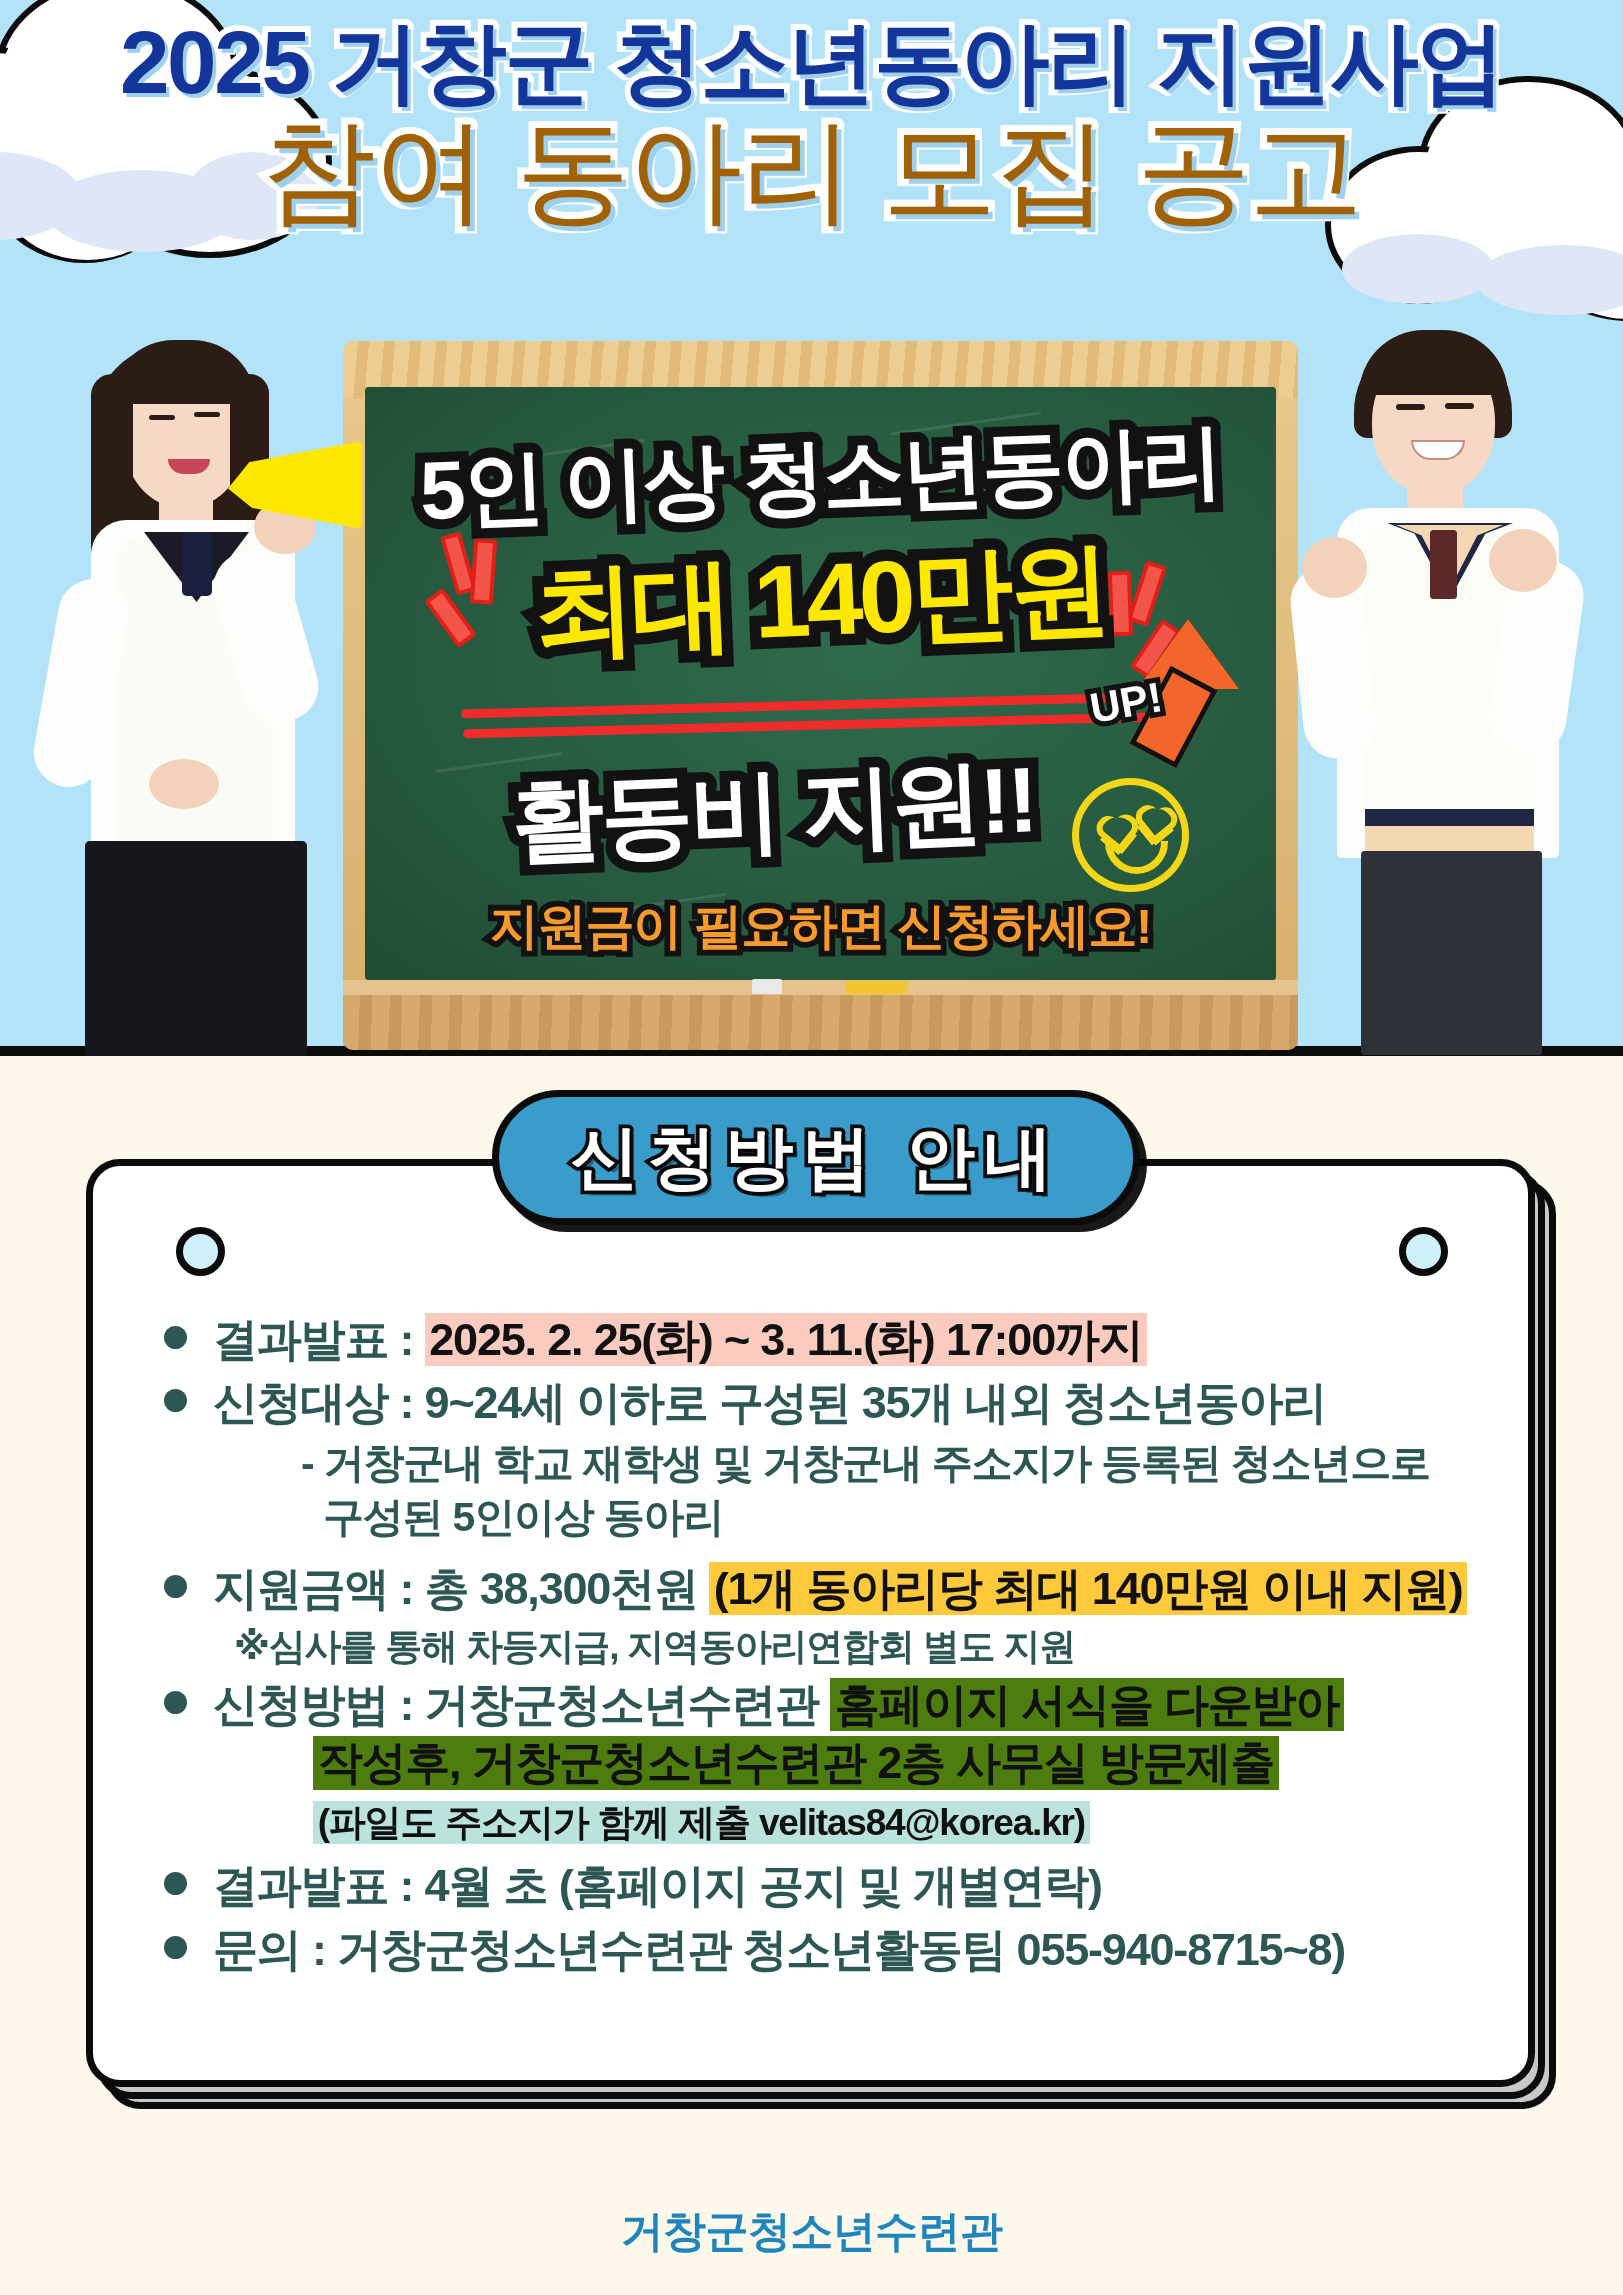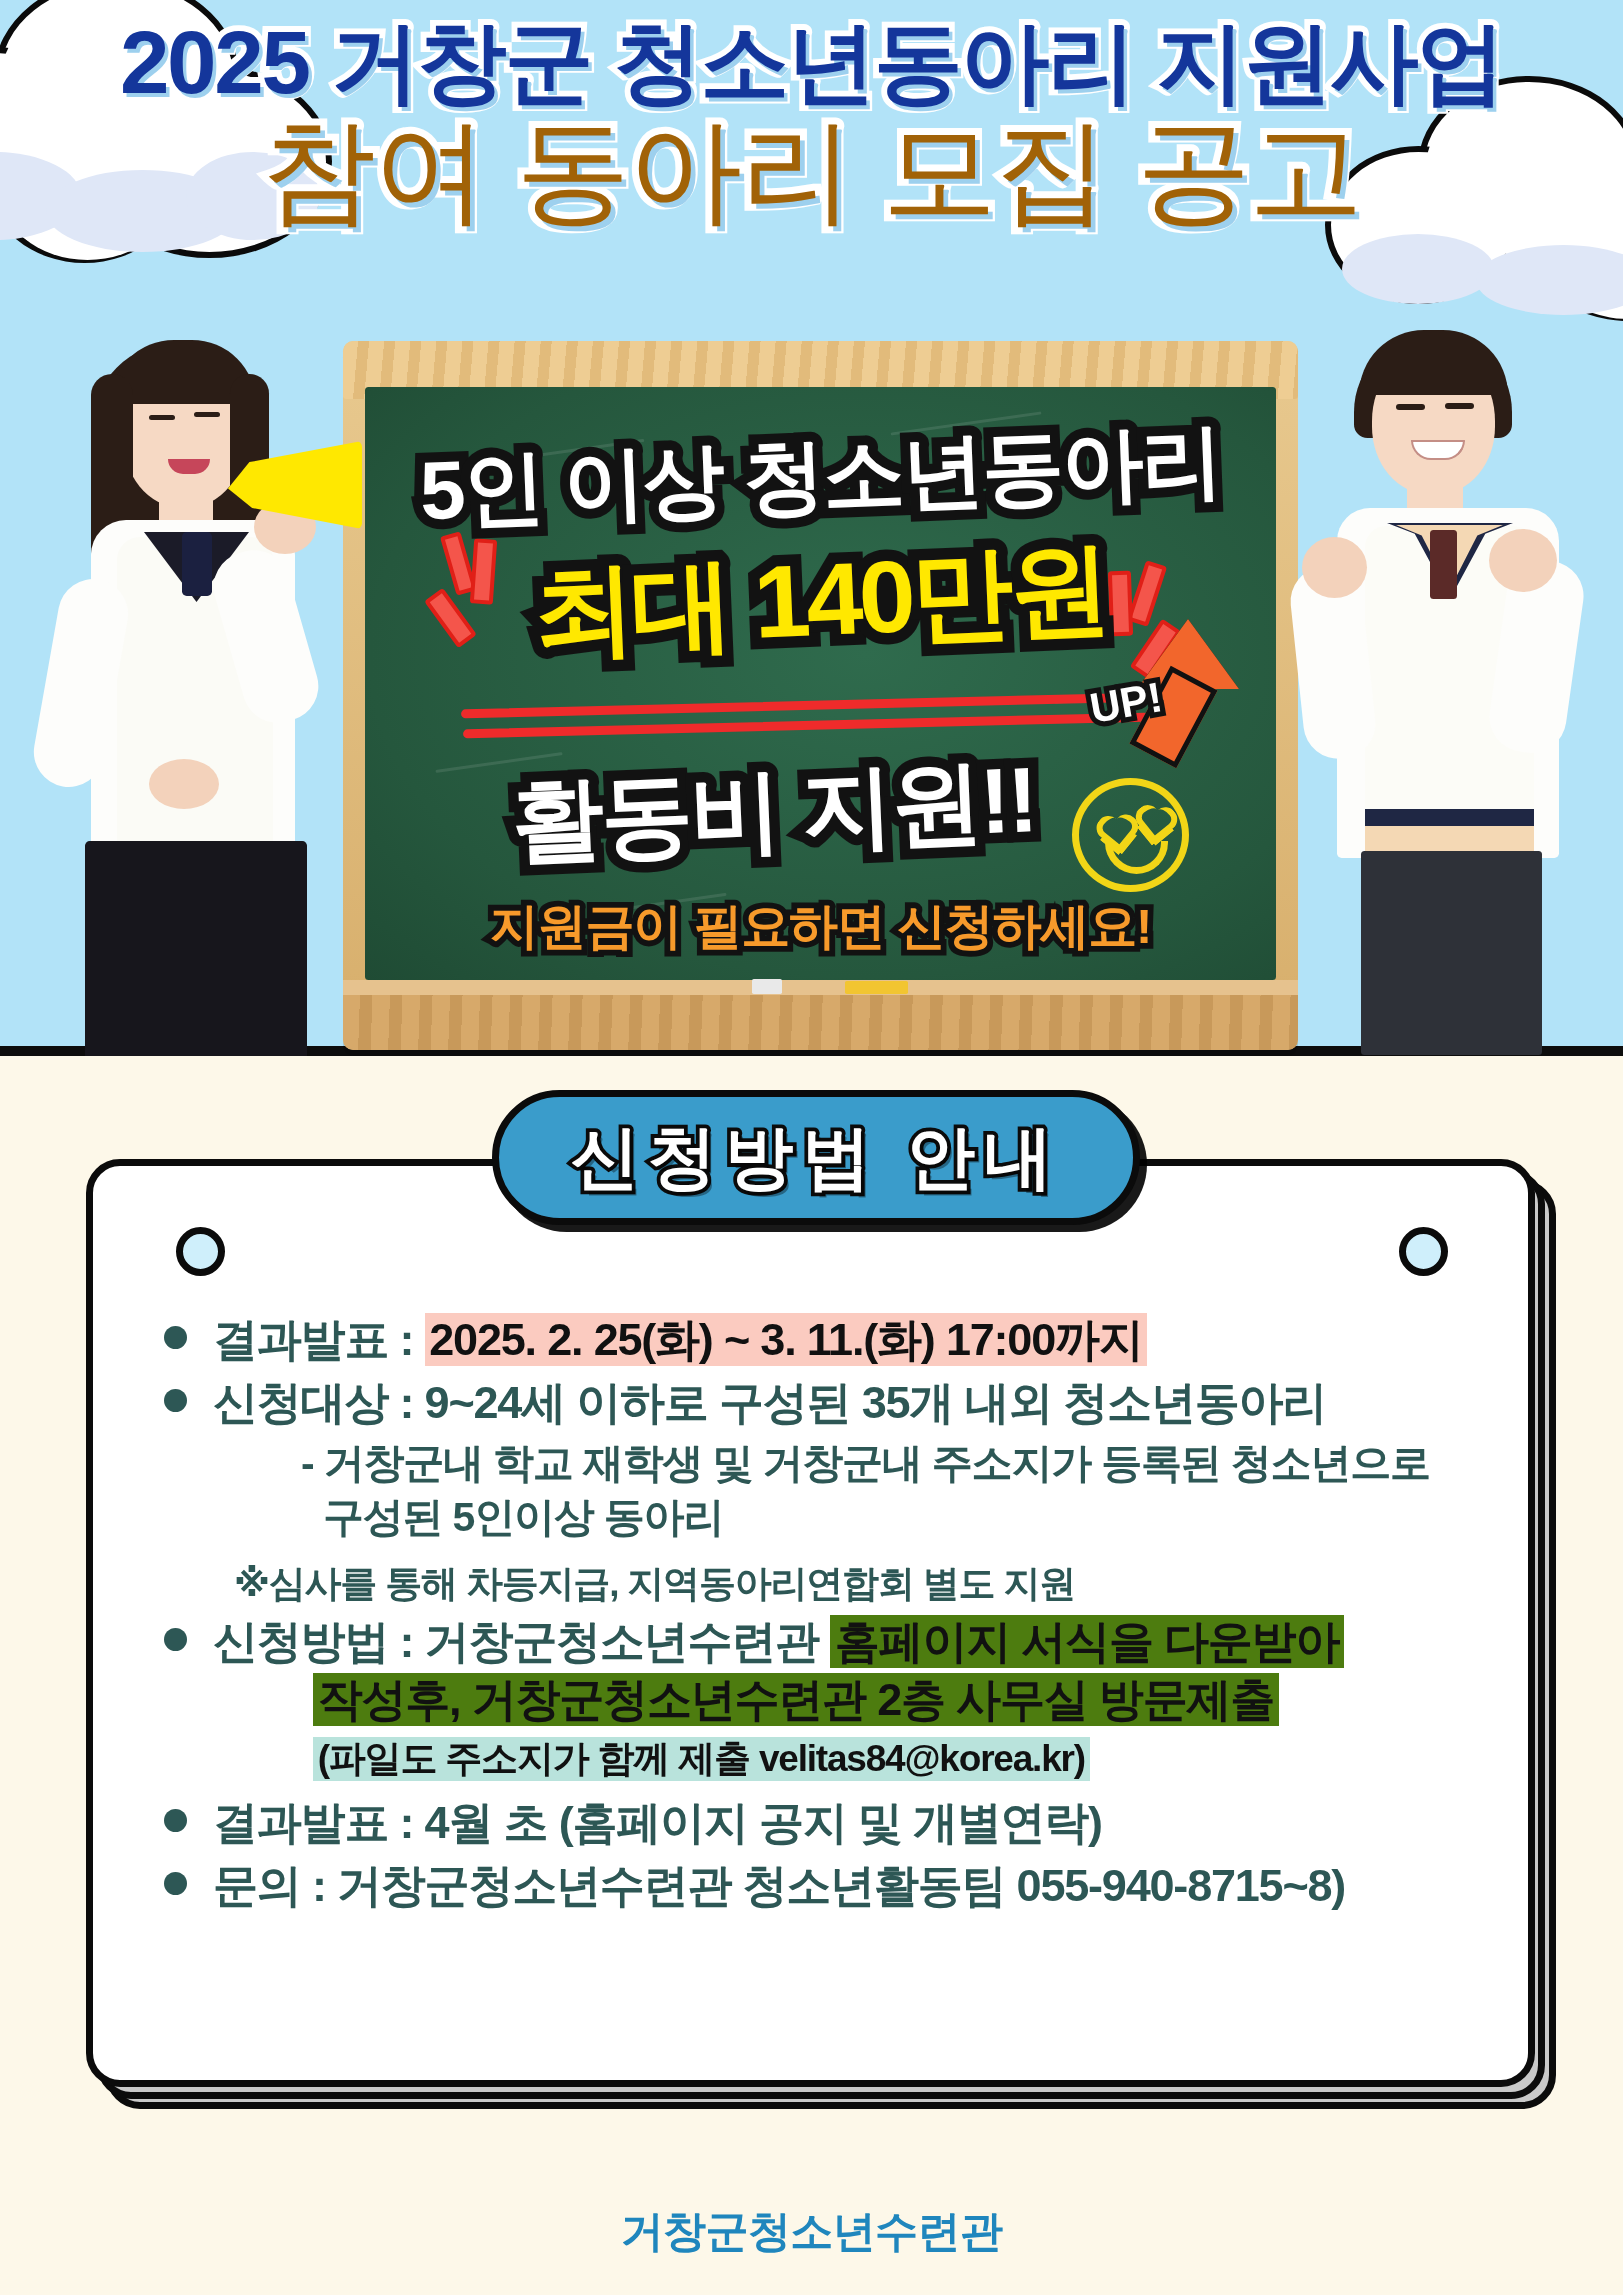--- a/index.html
+++ b/index.html
@@ -438,20 +438,26 @@
         <div class="ln">
           <span>신청대상 : </span><span>9~24세 이하로 구성된 35개 내외 청소년동아리</span>
         </div>
       </div>
 
       <div class="row" style="padding-left:57px; margin-bottom:16px;">
         <div class="ln sub indent1">- 거창군내 학교 재학생 및 거창군내 주소지가 등록된 청소년으로</div>
         <div class="ln sub indent2">구성된 5인이상 동아리</div>
       </div>
 
+      <div class="row">
+        <span class="dot"></span>
+        <div class="ln">
+          <span>지원금액 : 총 38,300천원 </span><span class="hl-yellow">(1개 동아리당 최대 140만원 이내 지원)</span>
+        </div>
+      </div>
 
       <div class="row" style="padding-left:57px;">
         <div class="ln small indent1" style="padding-left:21px;">※심사를 통해 차등지급, 지역동아리연합회 별도 지원</div>
       </div>
 
       <div class="row">
         <span class="dot"></span>
         <div class="ln">
           <span>신청방법 : 거창군청소년수련관 </span><span class="hl-blue">홈페이지 서식을 다운받아</span>
         </div>

